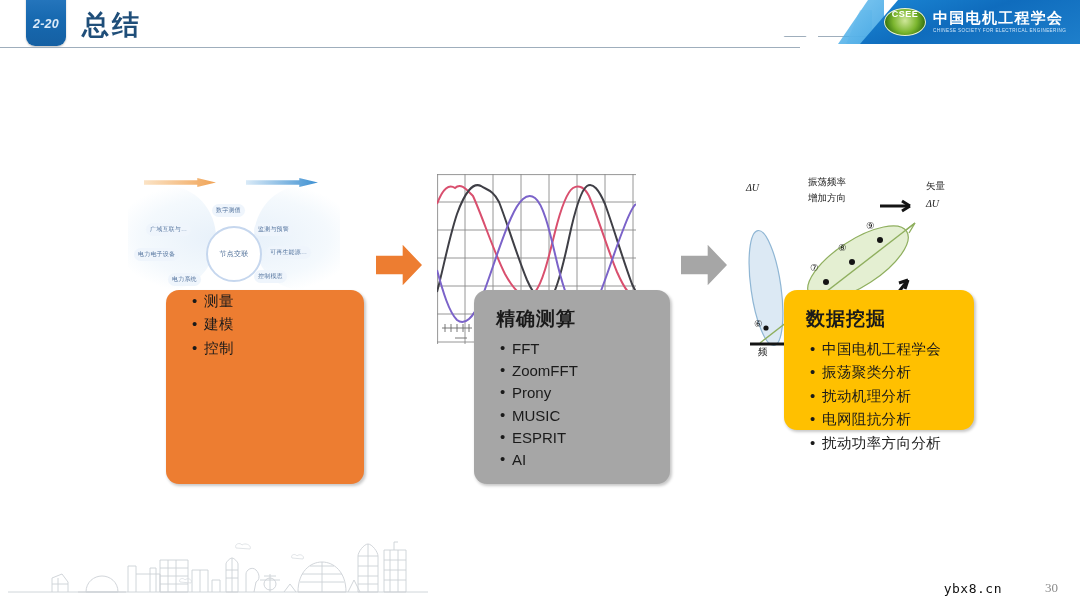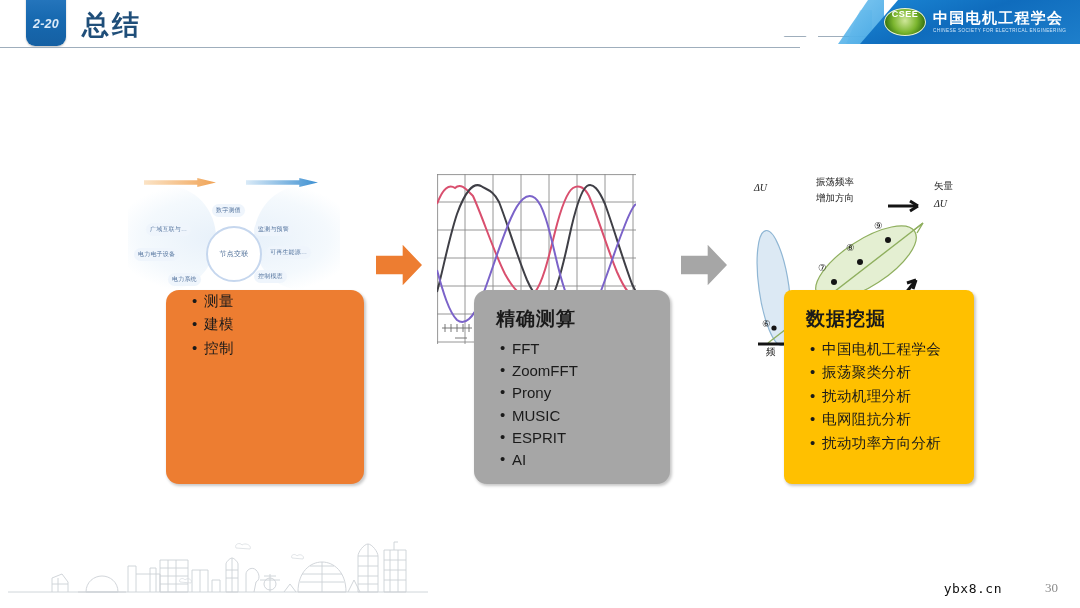--- a/index.html
+++ b/index.html
@@ -143,21 +143,21 @@
   .nd-arr { position: absolute; height: 9px; width: 72px; }
   .nd-arr i {
     display:block; width:100%; height:100%;
     clip-path: polygon(0 26%, 74% 26%, 74% 0, 100% 50%, 74% 100%, 74% 74%, 0 74%);
   }
 
   
   .osc { position: absolute; left: 0; top: 0; width: 100%; height: 100%; background:#fff; }
 
   
-  .sc { position: absolute; left: 8px; top: 0; width: 100%; height: 100%; }
+  .sc { position: absolute; left: 0; top: 0; width: 100%; height: 100%; }
   .sc-t { position: absolute; font-size: 9.5px; color: #1a1a1a; font-family: "Liberation Serif", serif; white-space: nowrap; }
   .sc-i { position: absolute; font-size: 10px; color: #1a1a1a; font-family: "Liberation Serif", serif; font-style: italic; white-space: nowrap; }
 
   
   .skyline { position: absolute; left: 8px; bottom: 10px; width: 420px; height: 64px; opacity: .5; }
   .watermark {
     position: absolute; right: 78px; bottom: 12px;
     font-family: "DejaVu Sans Mono", monospace; font-size: 13px;
     color: #111111; letter-spacing: .5px;
   }
@@ -314,21 +314,21 @@
     <div class="sc-t" style="left:186px; top:12px;">矢量</div>
     <div class="sc-i" style="left:186px; top:30px;">ΔU</div>
     <div class="sc-t" style="left:126px; top:52px;">⑨</div>
     <div class="sc-t" style="left:98px; top:74px;">⑧</div>
     <div class="sc-t" style="left:70px; top:94px;">⑦</div>
     <div class="sc-t" style="left:14px; top:150px;">⑥</div>
     <div class="sc-t" style="left:18px; top:178px;">频</div>
   </div>
 </div>
 
-<div class="card card-yellow" style="left:784px; top:290px; width:190px; height:194px;border-radius:8px;">
+<div class="card card-yellow" style="left:784px; top:290px; width:190px; height:140px;">
   <div class="card-title">数据挖掘</div>
   <ul class="card-list cn">
     <li>中国电机工程学会</li>
     <li>振荡聚类分析</li>
     <li>扰动机理分析</li>
     <li>电网阻抗分析</li>
     <li>扰动功率方向分析</li>
   </ul>
 </div>
 

